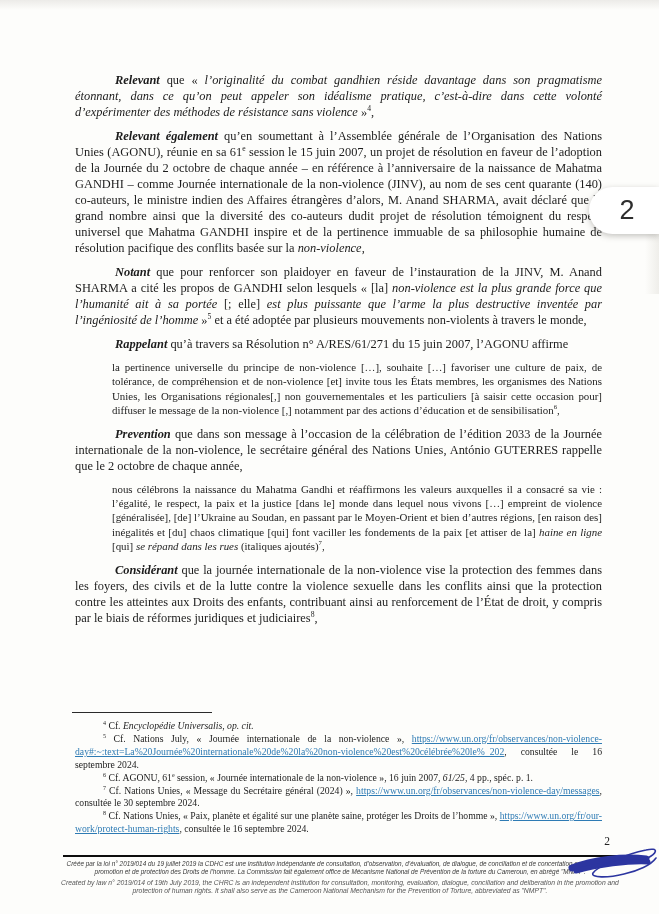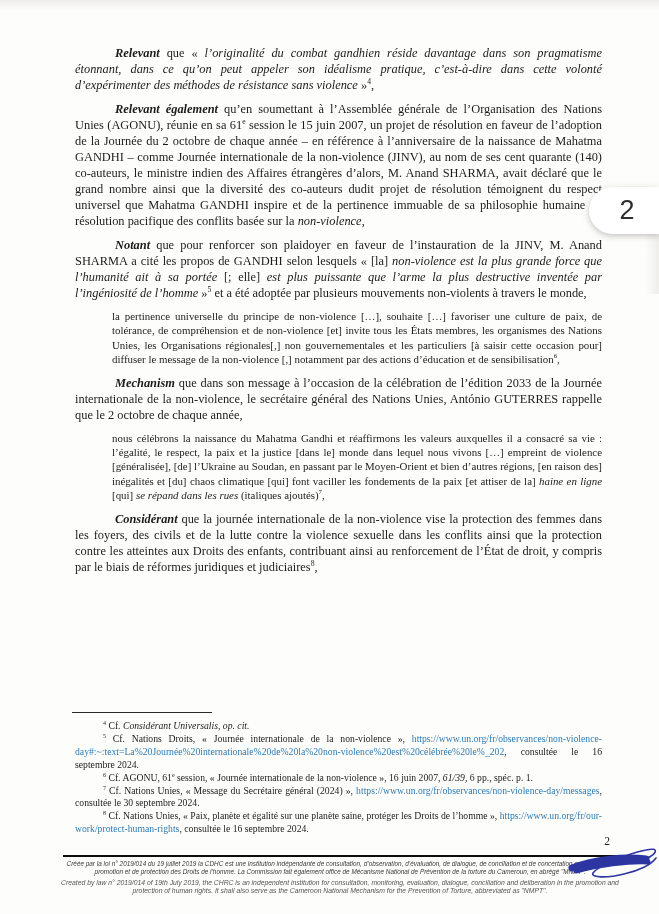--- a/index.html
+++ b/index.html
@@ -4,32 +4,32 @@
 <style>
   html,body{margin:0;padding:0;}
   body{
     width:659px;height:914px;position:relative;overflow:hidden;
     background:#fdfdfb;
     font-family:"Liberation Serif",serif;color:#1c1c1c;
   }
   .scan-top{position:absolute;top:0;left:0;right:0;height:10px;
     background:linear-gradient(#ecebe8,#fdfdfb);}
   .doc{
-    position:absolute;left:75px;top:45px;width:527px;
+    position:absolute;left:75px;top:72px;width:527px;
     font-size:12.4px;line-height:16px;text-align:justify;
   }
   .doc p{margin:0 0 8px 0;}
   .doc p.para{text-indent:40px;}
   .doc p.quote{
     margin-left:37px;font-size:10.9px;line-height:14.4px;text-indent:0;
   }
   .rb{font-weight:bold;}
   .ri{font-style:italic;}
   .rb.ri{font-weight:bold;font-style:italic;}
-  .rl{color:#2e7bb4;cursor:pointer;}
+  .rl{color:#2e7bb4;text-decoration:underline;cursor:pointer;}
   sup{font-size:0.62em;line-height:0;}
 
   .fn-sep{position:absolute;left:72px;top:712px;width:140px;
     border-top:1.4px solid #2a2a2a;}
   .footnotes{
     position:absolute;left:75px;top:720px;width:527px;
     font-size:9.7px;line-height:12.9px;text-align:justify;
   }
   .footnotes p{margin:0;text-indent:28px;}
 
@@ -65,31 +65,32 @@
 </style>
 </head>
 <body>
 
 <div class="scan-top"></div>
 
 <div class="doc" id="doc-body">
     <p class="para"><span class="rb ri">Relevant</span><span> que « </span><span class="ri">l’originalité du combat gandhien réside davantage dans son pragmatisme étonnant, dans ce qu’on peut appeler son idéalisme pratique, c’est-à-dire dans cette volonté d’expérimenter des méthodes de résistance sans violence</span><span> »</span><sup>4</sup><span>,</span></p>
     <p class="para"><span class="rb ri">Relevant également</span><span> qu’en soumettant à l’Assemblée générale de l’Organisation des Nations Unies (AGONU), réunie en sa 61</span><sup>e</sup><span> session le 15 juin 2007, un projet de résolution en faveur de l’adoption de la Journée du 2 octobre de chaque année – en référence à l’anniversaire de la naissance de Mahatma GANDHI – comme Journée internationale de la non-violence (JINV), au nom de ses cent quarante (140) co-auteurs, le ministre indien des Affaires étrangères d’alors, M. Anand SHARMA, avait déclaré que le grand nombre ainsi que la diversité des co-auteurs dudit projet de résolution témoignent du respect universel que Mahatma GANDHI inspire et de la pertinence immuable de sa philosophie humaine de résolution pacifique des conflits basée sur la </span><span class="ri">non-violence</span><span>,</span></p>
     <p class="para"><span class="rb ri">Notant</span><span> que pour renforcer son plaidoyer en faveur de l’instauration de la JINV, M. Anand SHARMA a cité les propos de GANDHI selon lesquels « [la] </span><span class="ri">non-violence est la plus grande force que l’humanité ait à sa portée</span><span> [; elle] </span><span class="ri">est plus puissante que l’arme la plus destructive inventée par l’ingéniosité de l’homme</span><span> »</span><sup>5</sup><span> et a été adoptée par plusieurs mouvements non-violents à travers le monde,</span></p>
+    <p class="para"><span class="rb ri">Rappelant</span><span> qu’à travers sa Résolution n° A/RES/61/271 du 15 juin 2007, l’AGONU affirme</span></p>
     <p class="quote"><span>la pertinence universelle du principe de non-violence […], souhaite […] favoriser une culture de paix, de tolérance, de compréhension et de non-violence  [et] invite tous les États membres, les organismes des Nations Unies, les Organisations régionales[,] non gouvernementales et les particuliers [à saisir cette occasion pour] diffuser le message de la non-violence [,] notamment par des actions d’éducation et de sensibilisation</span><sup>6</sup><span>,</span></p>
-    <p class="para"><span class="rb ri">Mechanism</span><span> que dans son message à l’occasion de la célébration de l’édition 2033 de la Journée internationale de la non-violence, le secrétaire général des Nations Unies, António GUTERRES rappelle que le 2 octobre de chaque année,</span></p>
+    <p class="para"><span class="rb ri">Prevention</span><span> que dans son message à l’occasion de la célébration de l’édition 2033 de la Journée internationale de la non-violence, le secrétaire général des Nations Unies, António GUTERRES rappelle que le 2 octobre de chaque année,</span></p>
     <p class="quote"><span>nous célébrons la naissance du Mahatma Gandhi et réaffirmons les valeurs auxquelles il a consacré sa vie : l’égalité, le respect, la paix et la justice [dans le] monde dans lequel nous vivons […] empreint de violence [généralisée], [de] l’Ukraine au Soudan, en passant par le Moyen-Orient et bien d’autres régions, [en raison des] inégalités et [du] chaos climatique [qui] font vaciller les fondements de la paix [et attiser de la] </span><span class="ri">haine en ligne</span><span> [qui] </span><span class="ri">se répand dans les rues</span><span> (italiques ajoutés)</span><sup>7</sup><span>,</span></p>
     <p class="para"><span class="rb ri">Considérant</span><span> que la journée internationale de la non-violence vise la protection des femmes dans les foyers, des civils et de la lutte contre la violence sexuelle dans les conflits ainsi que la protection contre les atteintes aux Droits des enfants, contribuant ainsi au renforcement de l’État de droit, y compris par le biais de réformes juridiques et judiciaires</span><sup>8</sup><span>,</span></p>
   </div>
 
 <div class="fn-sep"></div>
 <div class="footnotes" id="footnotes">
-    <p><sup>4</sup><span> Cf. </span><span class="ri">Considérant Universalis</span><span>, </span><span class="ri">op. cit.</span></p>
-    <p><sup>5</sup><span> Cf. Nations Droits, « Journée internationale de la non-violence », </span><span class="rl">https://www.un.org/fr/observances/non-violence-day#:~:text=La%20Journée%20internationale%20de%20la%20non-violence%20est%20célébrée%20le%_202</span><span>, consultée le 16 septembre 2024.</span></p>
-    <p><sup>6</sup><span> Cf. AGONU, 61</span><sup>e</sup><span> session, « Journée internationale de la non-violence », 16 juin 2007, </span><span class="ri">61/39</span><span>, 6 pp., spéc. p. 1.</span></p>
+    <p><sup>4</sup><span> Cf. </span><span class="ri">Encyclopédie Universalis</span><span>, </span><span class="ri">op. cit.</span></p>
+    <p><sup>5</sup><span> Cf. Nations July, « Journée internationale de la non-violence », </span><span class="rl">https://www.un.org/fr/observances/non-violence-day#:~:text=La%20Journée%20internationale%20de%20la%20non-violence%20est%20célébrée%20le%_202</span><span>, consultée le 16 septembre 2024.</span></p>
+    <p><sup>6</sup><span> Cf. AGONU, 61</span><sup>e</sup><span> session, « Journée internationale de la non-violence », 16 juin 2007, </span><span class="ri">61/25</span><span>, 4 pp., spéc. p. 1.</span></p>
     <p><sup>7</sup><span> Cf. Nations Unies, « Message du Secrétaire général (2024) », </span><span class="rl">https://www.un.org/fr/observances/non-violence-day/messages</span><span>, consultée le 30 septembre 2024.</span></p>
     <p><sup>8</sup><span> Cf. Nations Unies, « Paix, planète et égalité sur une planète saine, protéger les Droits de l’homme », </span><span class="rl">https://www.un.org/fr/our-work/protect-human-rights</span><span>, consultée le 16 septembre 2024.</span></p>
   </div>
 
 <div class="page-num">2</div>
 
 <div class="footer-line"></div>
 <div class="footer-fr">Créée par la loi n° 2019/014 du 19 juillet 2019 la CDHC est une institution indépendante de consultation, d’observation, d’évaluation, de dialogue, de conciliation et de concertation en matière de promotion et de protection des Droits de l’homme. La Commission fait également office de Mécanisme National de Prévention de la torture du Cameroun, en abrégé "MNPT".</div>
 <div class="footer-en">Created by law n° 2019/014 of 19th July 2019, the CHRC is an independent institution for consultation, monitoring, evaluation, dialogue, conciliation and deliberation in the promotion and protection of human rights. It shall also serve as the Cameroon National Mechanism for the Prevention of Torture, abbreviated as "NMPT".</div>
 

